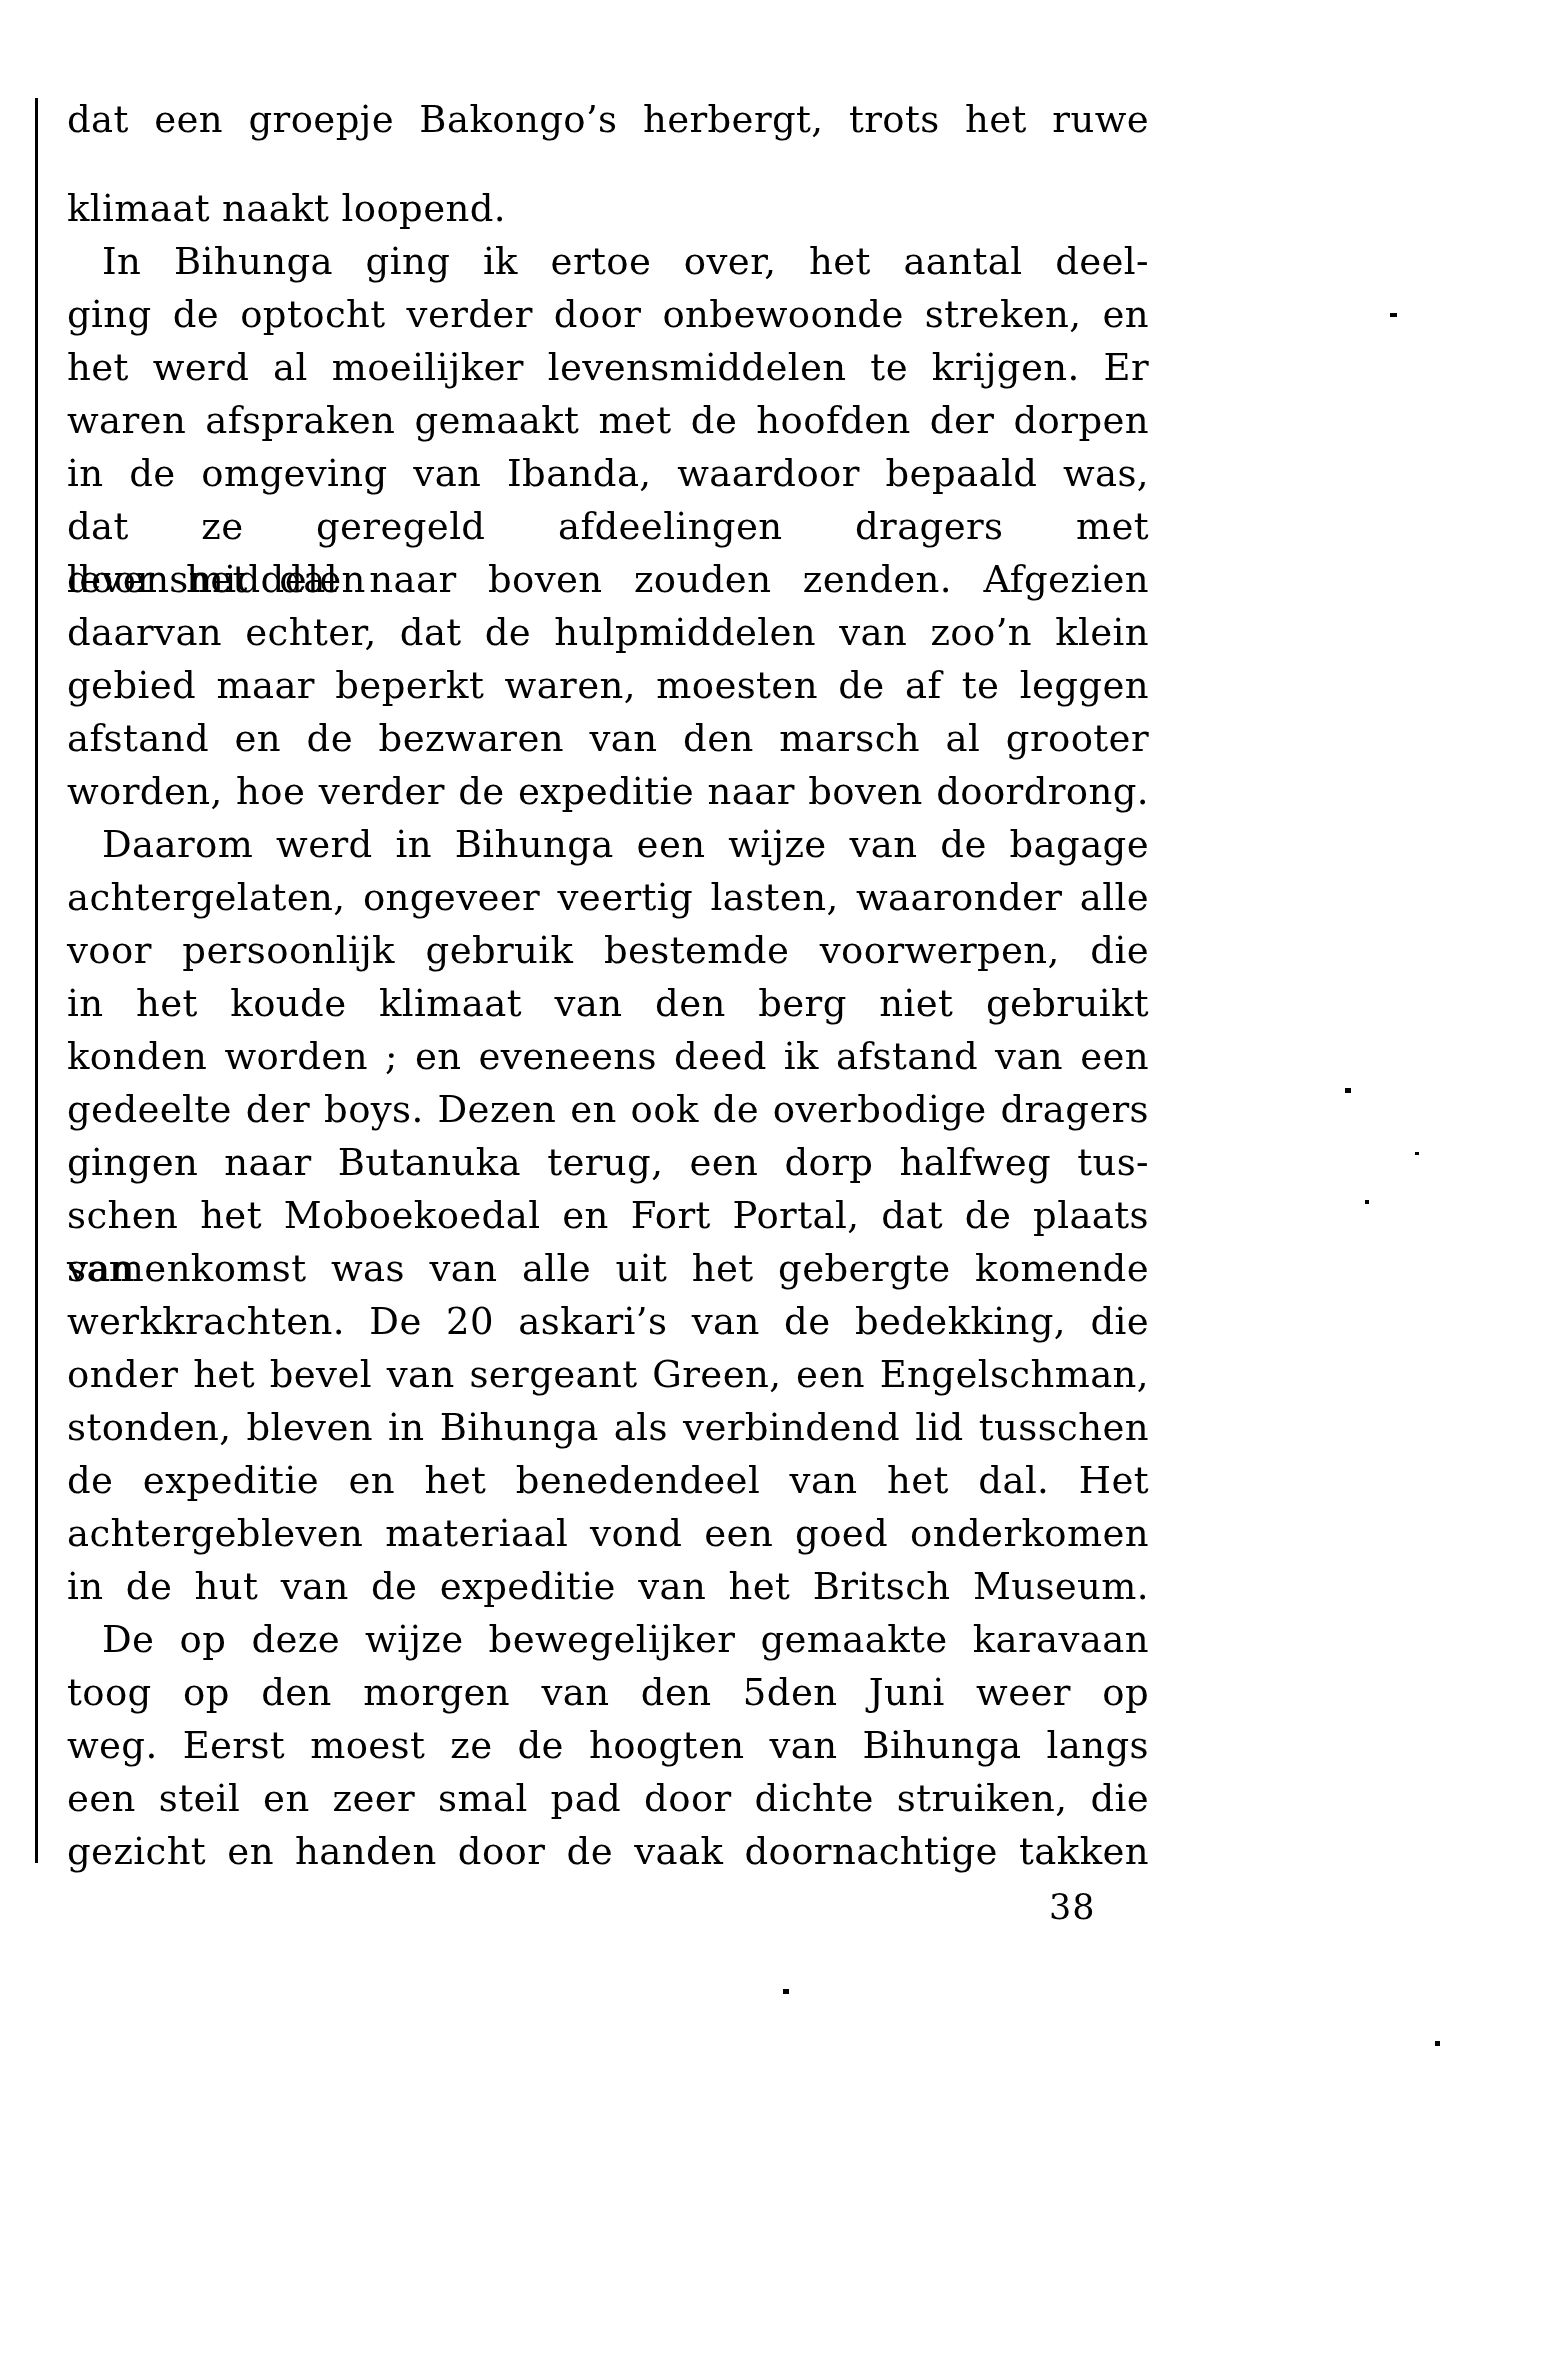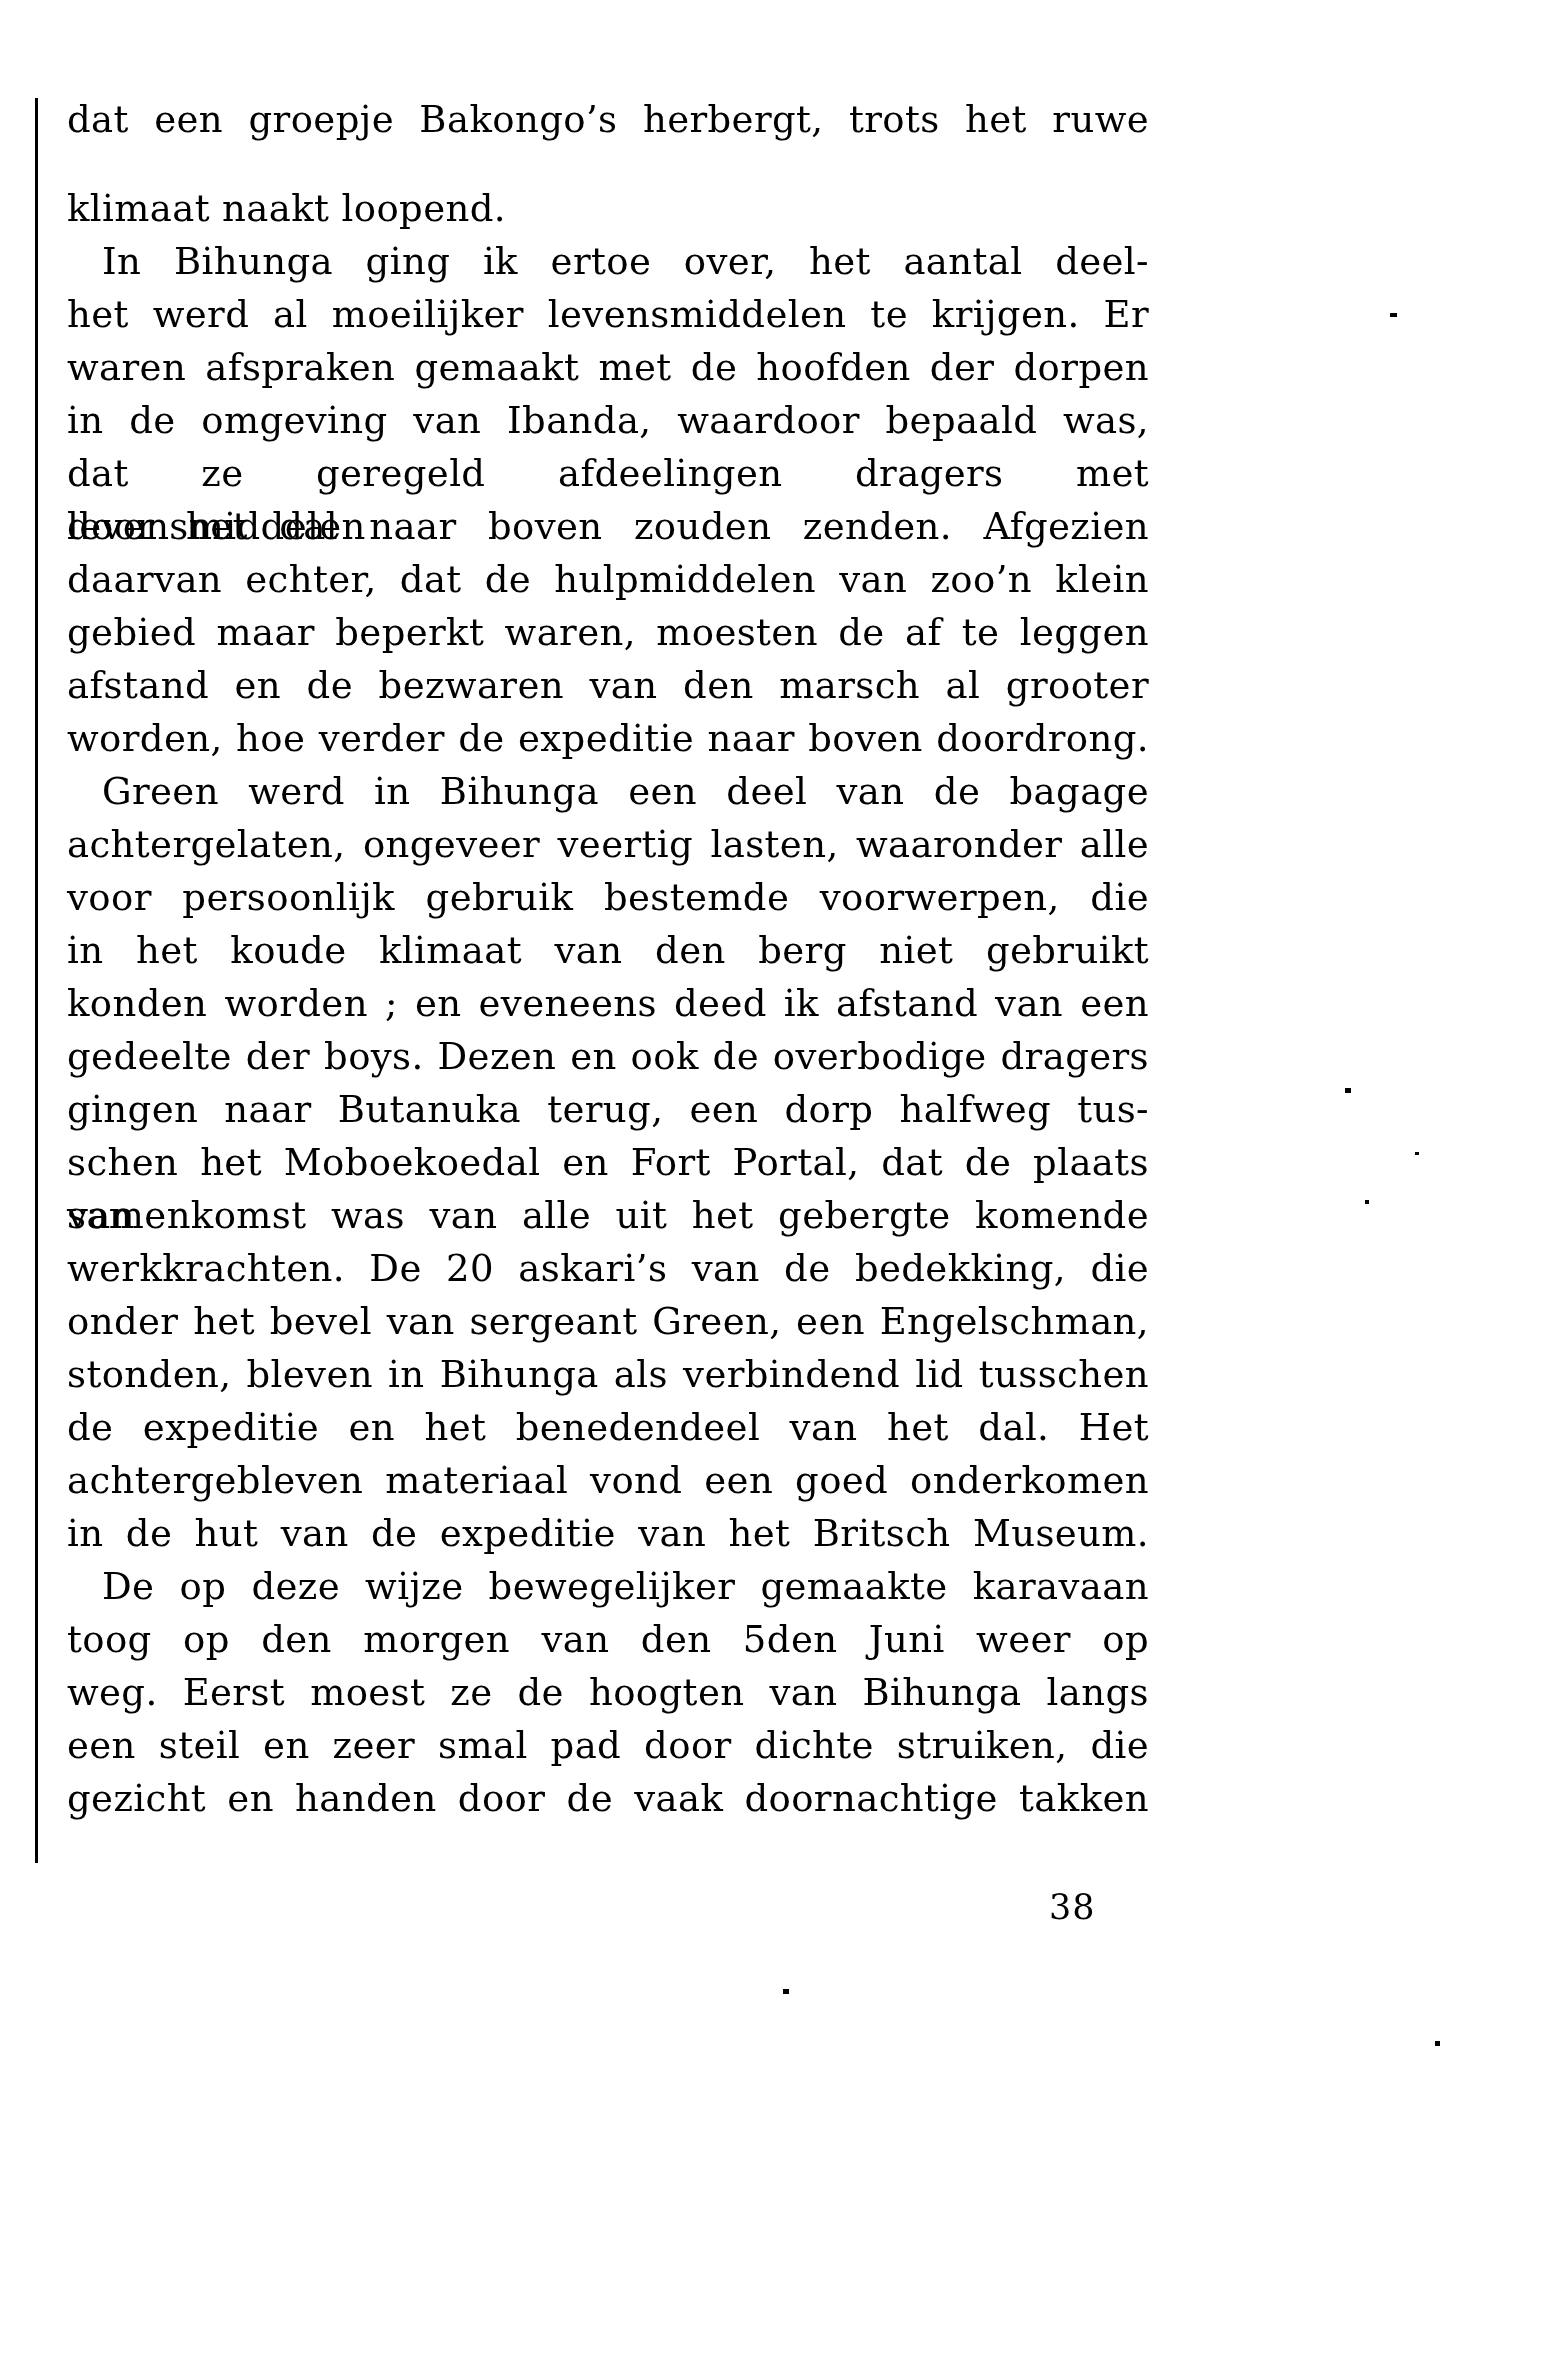--- a/index.html
+++ b/index.html
@@ -52,30 +52,31 @@
 </style>
 </head>
 <body>
 
 <div class="page">
   <div class="margin-rule"></div>
   <div class="text-block" id="text-block">
       <div class="line">dat een groepje Bakongo’s herbergt, trots het ruwe</div>
       <div class="line no-just">klimaat naakt loopend.</div>
       <div class="line indent">In Bihunga ging ik ertoe over, het aantal deel-</div>
+      <div class="line">ging de optocht verder door onbewoonde streken, en</div>
       <div class="line">het werd al moeilijker levensmiddelen te krijgen. Er</div>
       <div class="line">waren afspraken gemaakt met de hoofden der dorpen</div>
       <div class="line">in de omgeving van Ibanda, waardoor bepaald was,</div>
       <div class="line">dat ze geregeld afdeelingen dragers met levensmiddelen</div>
       <div class="line">door het dal naar boven zouden zenden. Afgezien</div>
       <div class="line">daarvan echter, dat de hulpmiddelen van zoo’n klein</div>
       <div class="line">gebied maar beperkt waren, moesten de af te leggen</div>
       <div class="line">afstand en de bezwaren van den marsch al grooter</div>
       <div class="line">worden, hoe verder de expeditie naar boven doordrong.</div>
-      <div class="line indent">Green werd in Bihunga een deel van de bagage</div>
+      <div class="line indent">Daarom werd in Bihunga een wijze van de bagage</div>
       <div class="line">achtergelaten, ongeveer veertig lasten, waaronder alle</div>
       <div class="line">voor persoonlijk gebruik bestemde voorwerpen, die</div>
       <div class="line">in het koude klimaat van den berg niet gebruikt</div>
       <div class="line">konden worden ; en eveneens deed ik afstand van een</div>
       <div class="line">gedeelte der boys. Dezen en ook de overbodige dragers</div>
       <div class="line">gingen naar Butanuka terug, een dorp halfweg tus-</div>
       <div class="line">schen het Moboekoedal en Fort Portal, dat de plaats van</div>
       <div class="line">samenkomst was van alle uit het gebergte komende</div>
       <div class="line">werkkrachten. De 20 askari’s van de bedekking, die</div>
       <div class="line">onder het bevel van sergeant Green, een Engelschman,</div>

